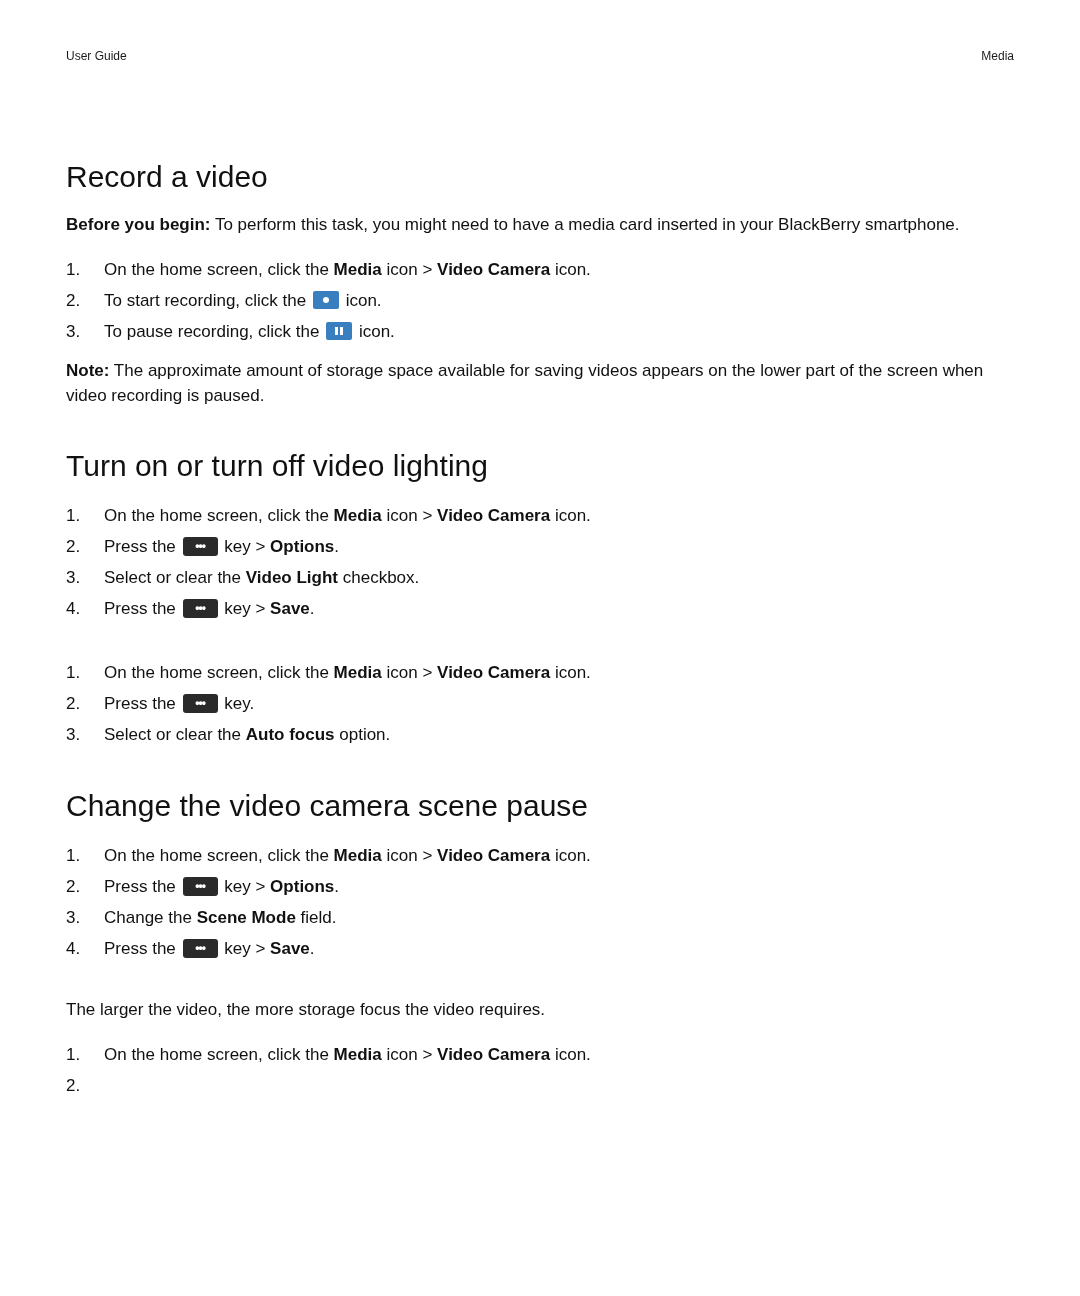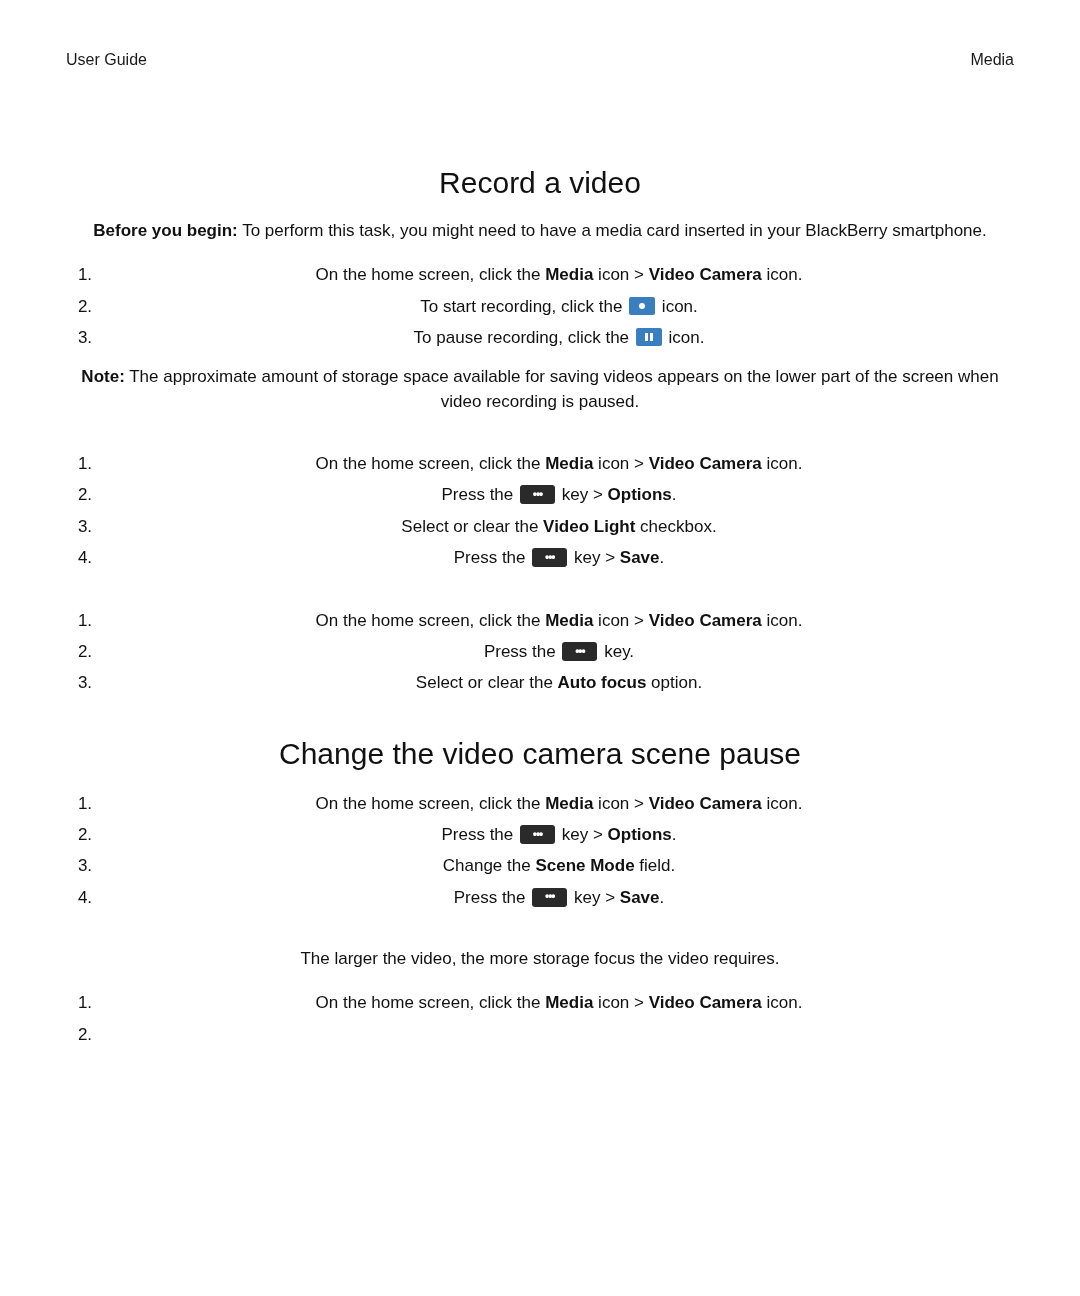--- a/index.html
+++ b/index.html
@@ -17,33 +17,32 @@
   .page {
     box-sizing: border-box;
     width: 1080px;
     min-height: 1296px;
     padding: 48px 66px 30px 66px;
     position: relative;
   }
   .running-header {
     display: flex;
     justify-content: space-between;
-    font-size: 16px;
+    font-size: 12px;
     color: #1a1a1a;
     margin-bottom: 90px;
   }
   h2.section {
     font-size: 30px;
     font-weight: 400;
     margin: 0 0 14px 0;
     color: #111;
   }
   .section-block {
     margin-bottom: 36px;
-    text-align: center;
   }
   p.intro {
     margin: 0 0 18px 0;
   }
   p.note {
     margin: 14px 0 0 0;
   }
   ol.steps {
     list-style: none;
     padding: 0;
@@ -144,20 +143,21 @@
           <span>To pause recording, click the </span><span class="icon-pause"></span><span> icon.</span>
         </span>
       </li>
     </ol>
     <p class="note">
       <strong>Note:</strong><span> The approximate amount of storage space available for saving videos appears on the lower part of the screen when video recording is paused.</span>
     </p>
   </div>
 
   <div class="section-block">
+    <h2 class="section">Turn on or turn off video lighting</h2>
     <ol class="steps">
       <li>
         <span class="num">1.</span>
         <span class="step-body">
           <span>On the home screen, click the </span><strong>Media</strong><span> icon &gt; </span><strong>Video Camera</strong><span> icon.</span>
         </span>
       </li>
       <li>
         <span class="num">2.</span>
         <span class="step-body">

